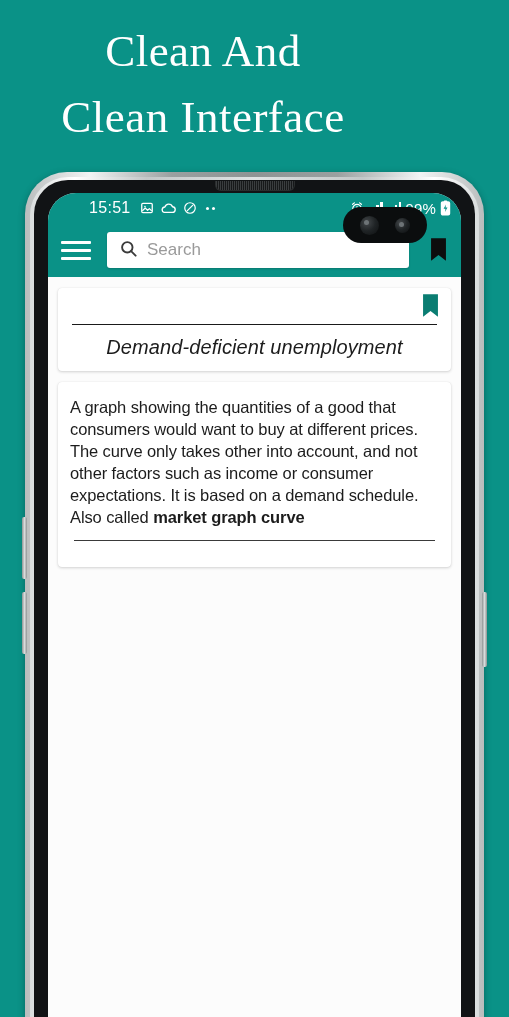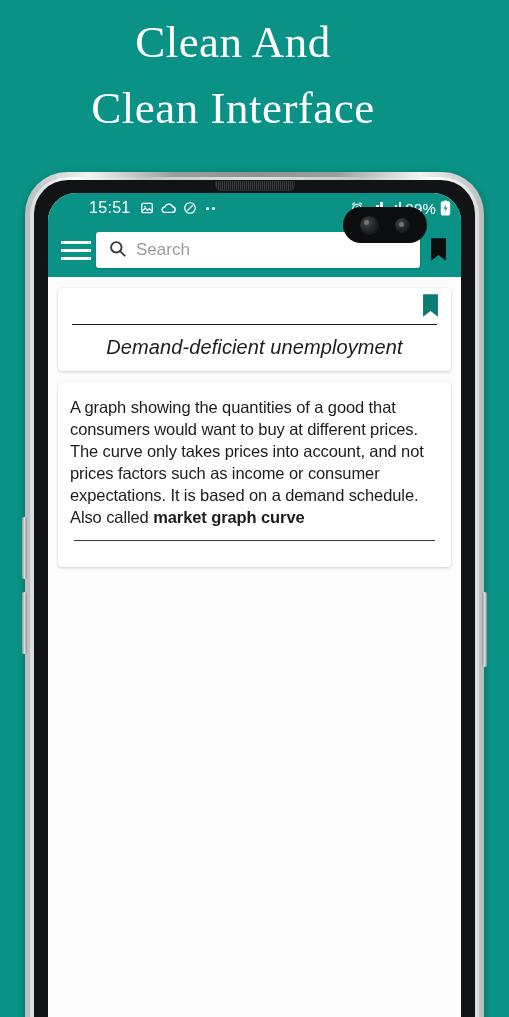--- a/index.html
+++ b/index.html
@@ -12,30 +12,29 @@
     overflow: hidden;
     background: #0a9287;
     font-family: "Liberation Sans", sans-serif;
     position: relative;
   }
 
   
   #promo-headline {
     position: absolute;
     left: 0;
-    top: 9px;
+    top: 18px;
     width: 406px;
     text-align: center;
     color: #ffffff;
     font-family: "Liberation Serif", serif;
     font-size: 45px;
     line-height: 66px;
     letter-spacing: 0.5px;
     font-weight: 400;
-    margin-left: 30px;
   }
   #promo-headline .hl-line {
     display: block;
     white-space: nowrap;
   }
 
   
   #phone-mockup {
     position: absolute;
     left: 25px;
@@ -171,21 +170,21 @@
   }
   .camera-cutout .lens.small { width: 15px; height: 15px; }
 
   
   .app-bar {
     background: #0a9287;
     height: 54px;
     display: flex;
     align-items: center;
     padding: 0 10px 0 13px;
-    gap: 5px;
+    gap: 16px;
     position: relative;
     z-index: 10;
   }
   .menu-btn {
     width: 30px; height: 30px;
     display: flex; flex-direction: column;
     justify-content: center; gap: 5px;
     cursor: pointer;
     flex: 0 0 auto;
   }
@@ -381,21 +380,21 @@
             <svg width="17" height="24" viewBox="0 0 16 22" fill="#0a7d72">
               <path d="M1 0h14v21l-7-5.3L1 21z"></path>
             </svg>
           </div>
           <div class="title-divider"></div>
           <div class="entry-title">Demand-deficient unemployment</div>
         </div>
 
         <div class="card def-card">
           <div class="def-text">
-            <span>A graph showing the quantities of a good that consumers would want to buy at different prices. The curve only takes prices into account, and not prices factors such as income or consumer expectations. It is based on a demand schedule. Also called </span><b>market graph curve</b>
+            <span>A graph showing the quantities of a good that consumers would want to buy at different prices. The curve only takes other into account, and not other factors such as income or consumer expectations. It is based on a demand schedule. Also called </span><b>market graph curve</b>
           </div>
           <div class="def-divider"></div>
         </div>
 
       </div>
     </div>
   </div>
 </div>
 
 </body></html>

